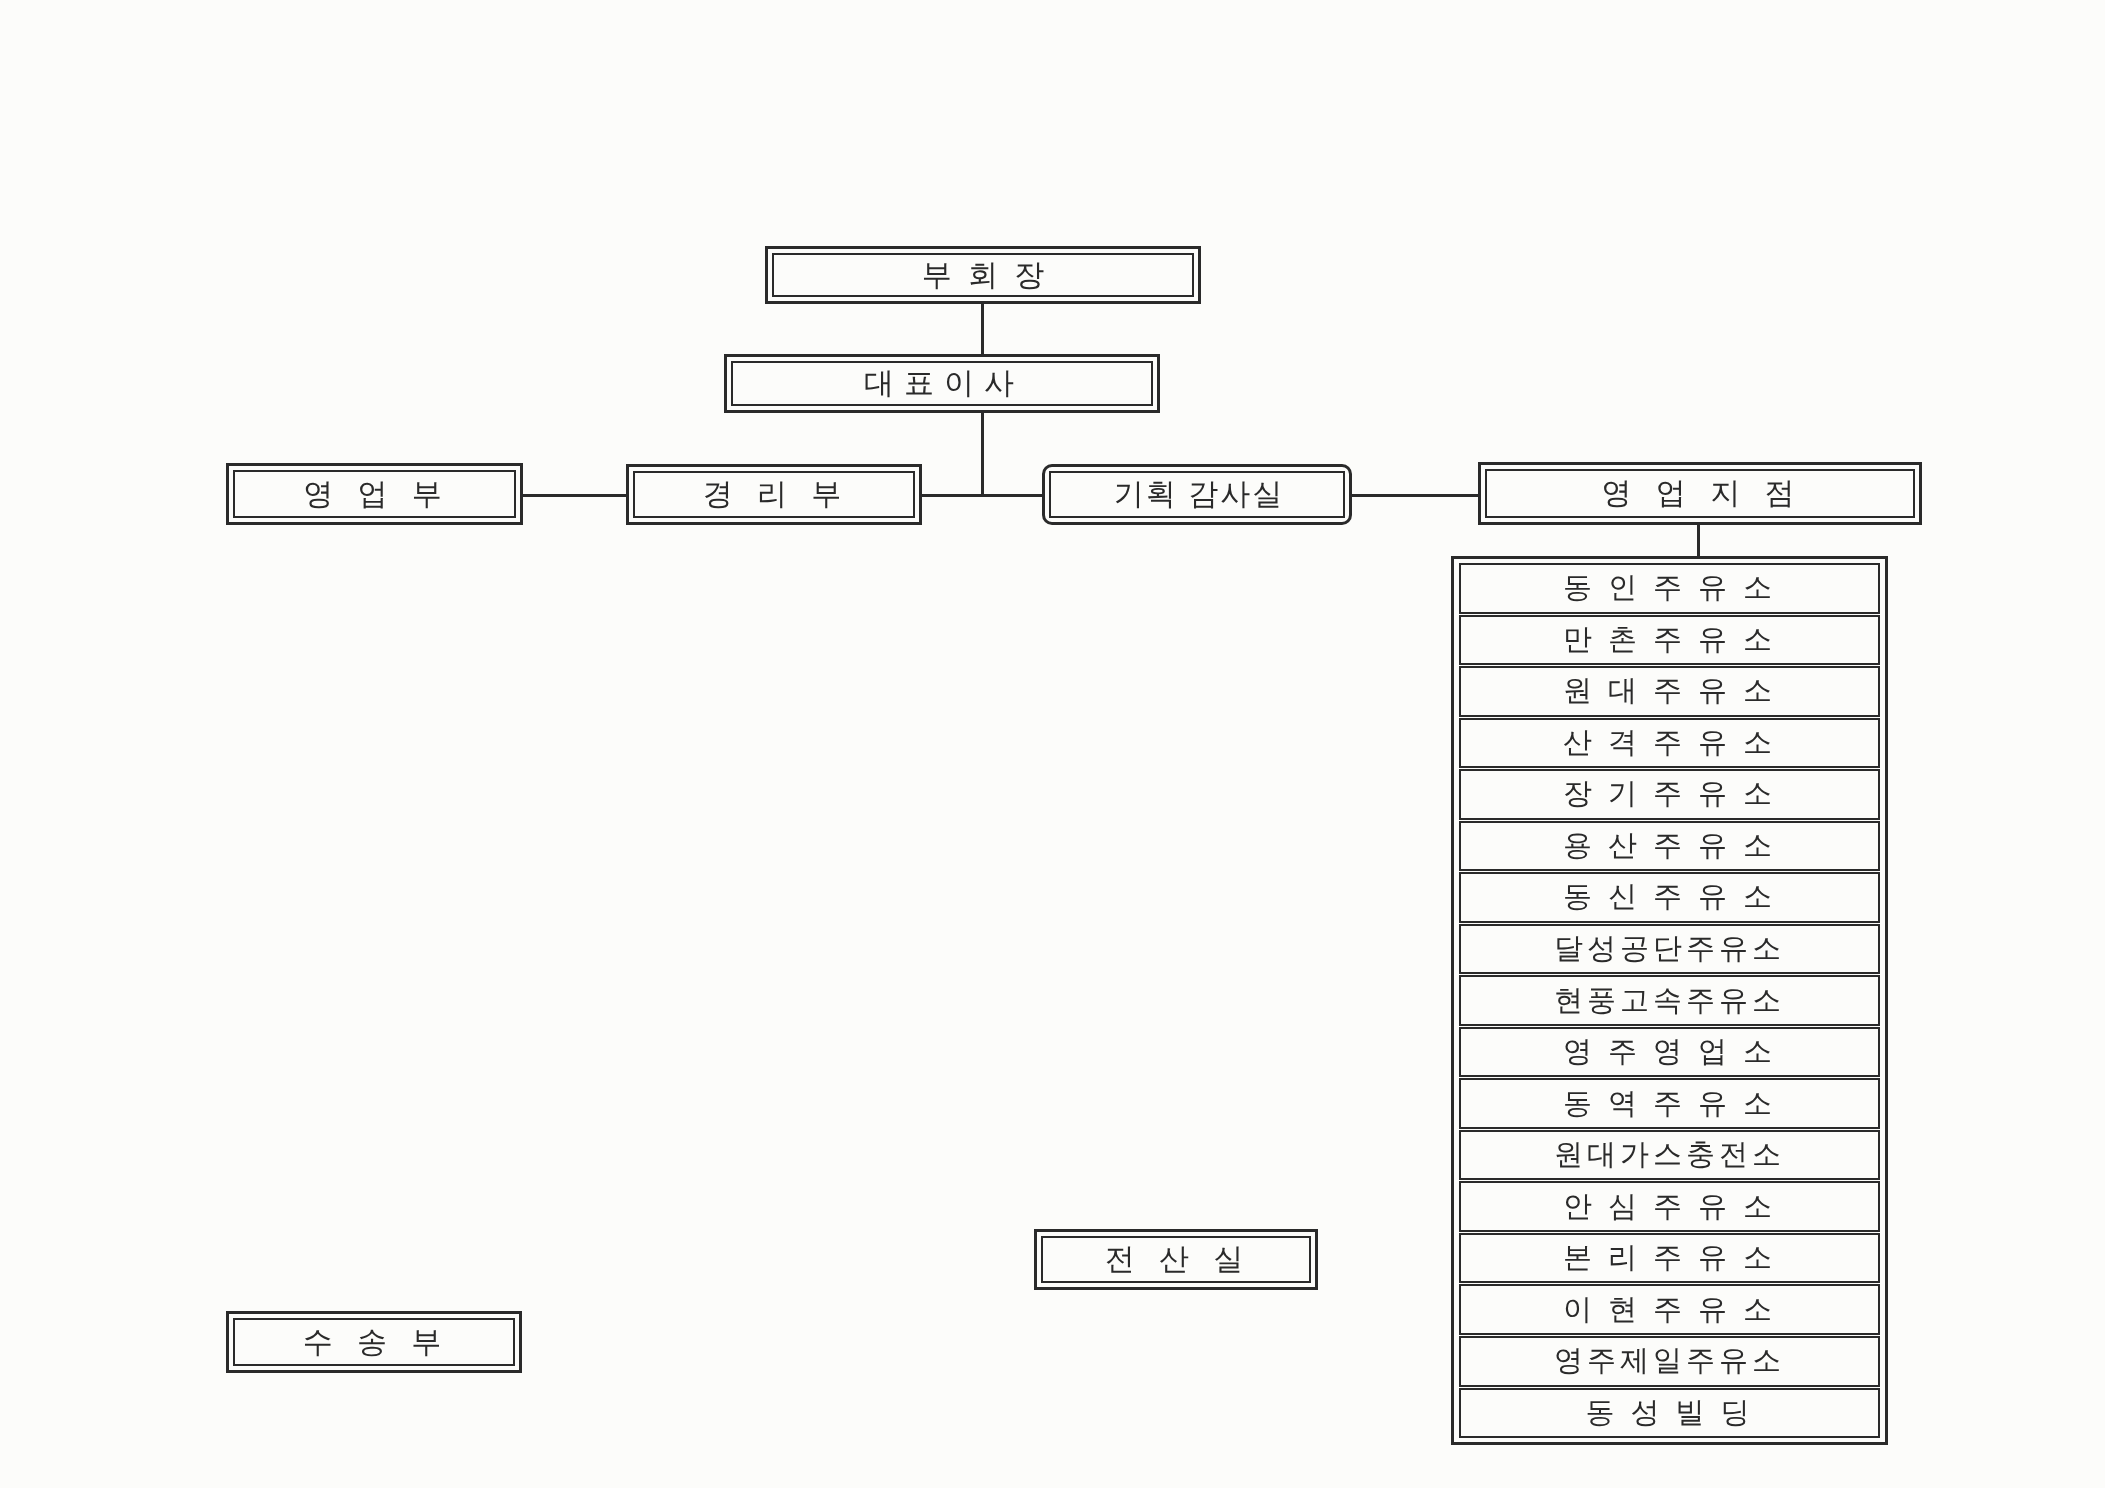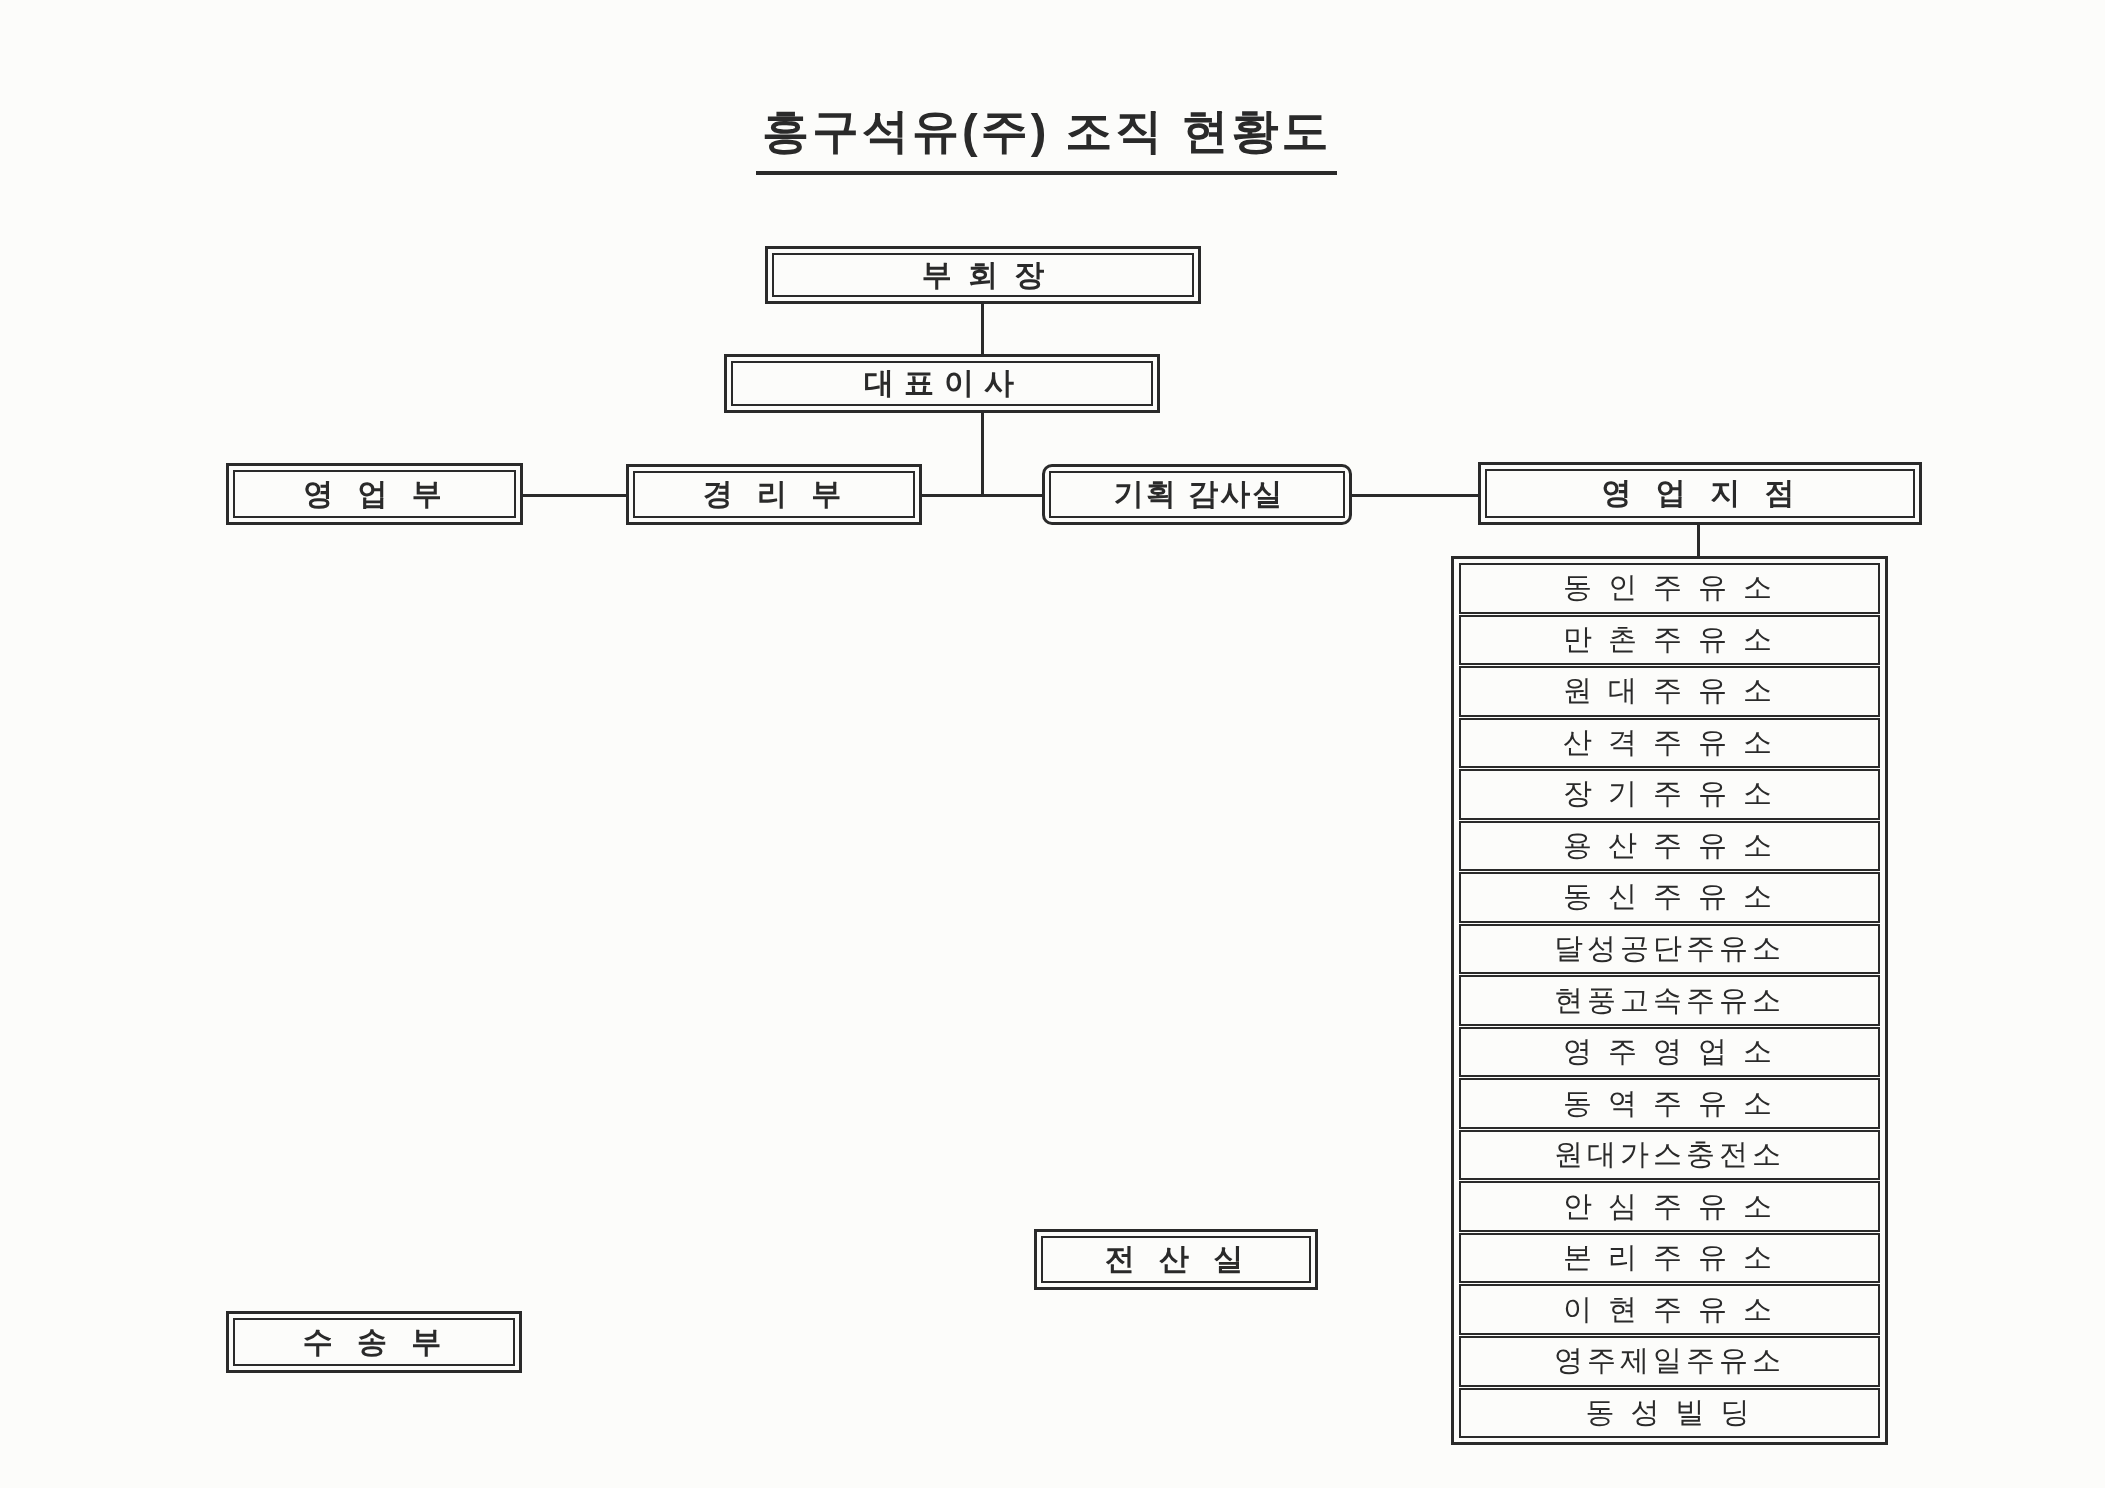--- a/index.html
+++ b/index.html
@@ -24,21 +24,20 @@
     padding: 0 6px 8px 6px;
     border-bottom: 4px solid var(--ink);
     white-space: nowrap;
   }
   
   .dbox {
     position: absolute;
     border: 3px solid var(--ink);
     padding: 4px;
     background: transparent;
-    font-weight: bold;
   }
   .dbox .inner {
     width: 100%;
     height: 100%;
     border: 2px solid var(--ink);
     display: flex;
     align-items: center;
     justify-content: center;
   }
   .label {
@@ -75,21 +74,20 @@
     letter-spacing: 4px;
     white-space: nowrap;
   }
   .branch-row:last-child { margin-bottom: 0; }
 </style>
 </head>
 <body>
 
 <div class="canvas">
 
-  <div class="page-title">흥구석유(주) 조직 현황도</div>
 
   <div class="dbox" style="left:765px; top:246px; width:436px; height:58px;">
     <div class="inner">
       <span class="label">부 회 장</span>
     </div>
   </div>
 
   <div class="line" style="left:981px; top:303px; width:3px; height:52px;"></div>
 
   <div class="dbox" style="left:724px; top:354px; width:436px; height:59px;">

